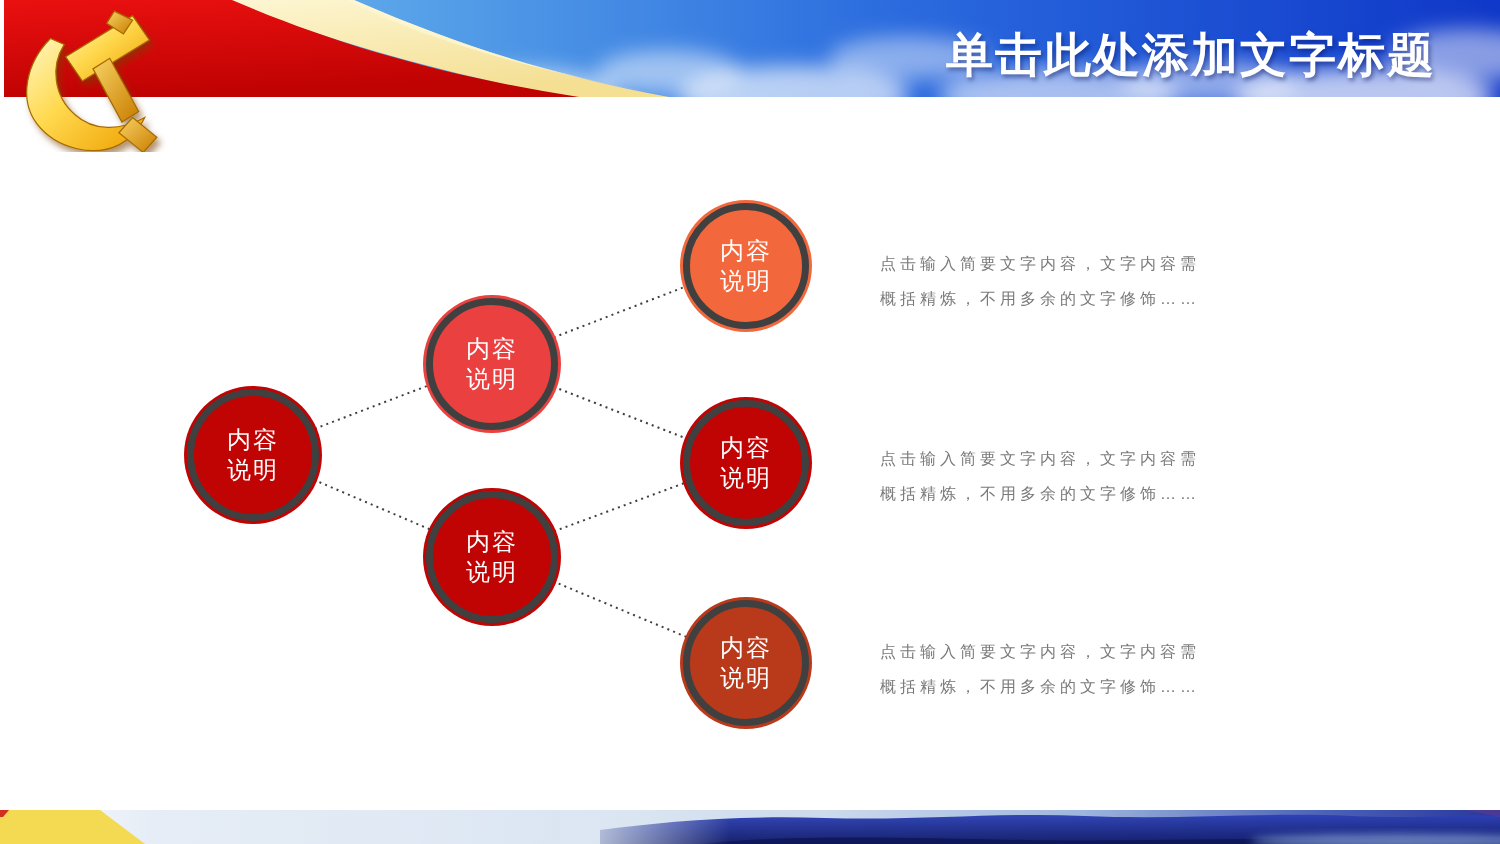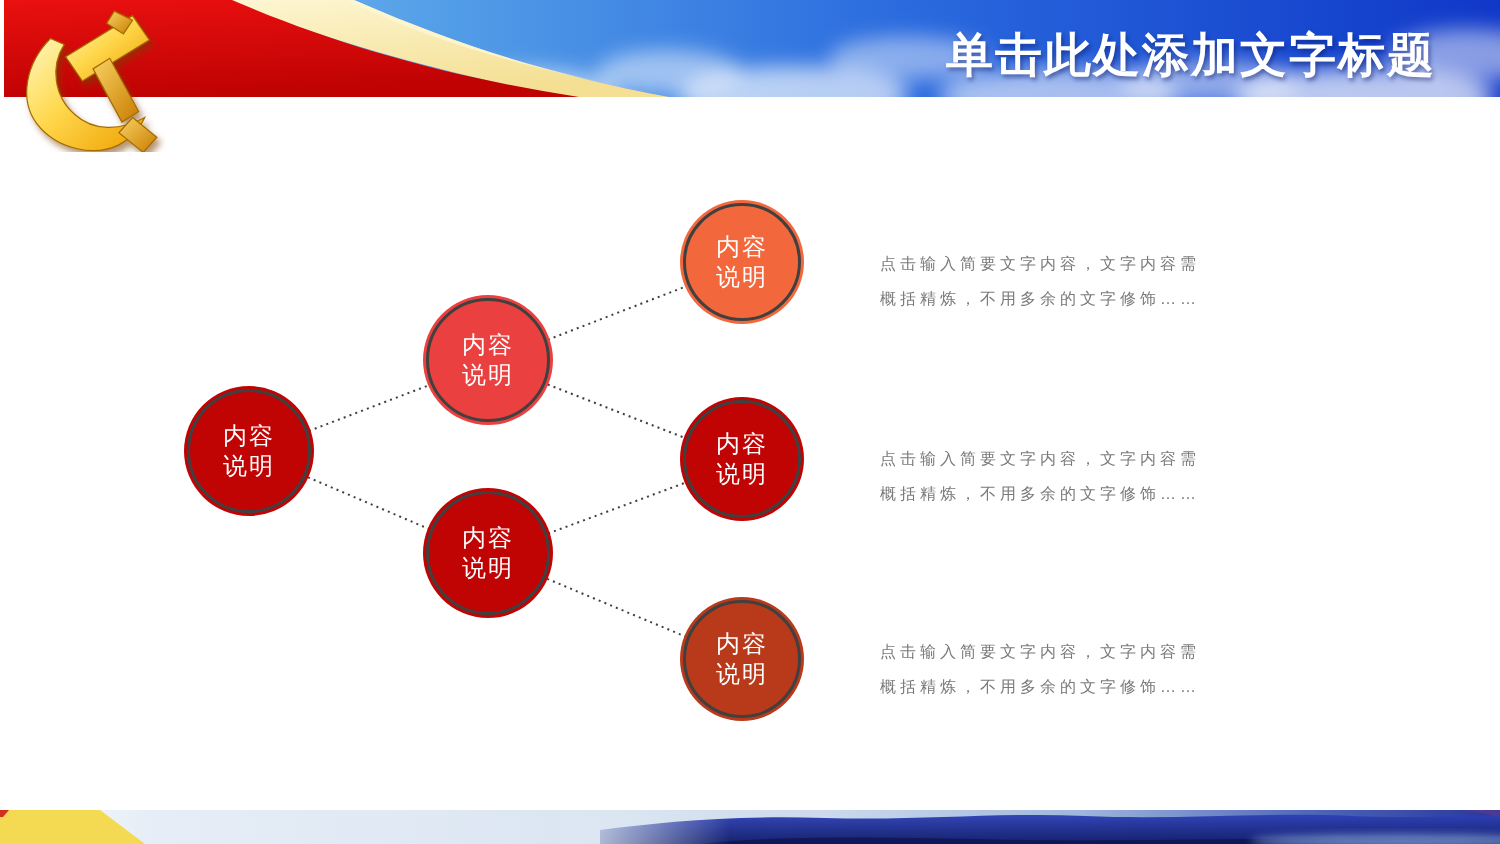--- a/index.html
+++ b/index.html
@@ -9,21 +9,21 @@
   
   .header{position:absolute;left:4px;top:0;width:1500px;height:100px;}
   .header svg{display:block;}
   .slide-title{position:absolute;top:24px;right:68px;
     font-size:47px;font-weight:bold;color:#ffffff;letter-spacing:2px;
     text-shadow:2px 3px 4px rgba(8,20,90,.45);white-space:nowrap;}
   .emblem{position:absolute;left:14px;top:4px;width:152px;height:148px;}
 
   
   .connector-layer{position:absolute;left:0;top:0;width:1500px;height:844px;z-index:1;}
-  .node{position:absolute;z-index:2;border:3px solid #404040;border-radius:50%;
+  .node{position:absolute;z-index:2;border:7px solid #404040;border-radius:50%;
     display:flex;flex-direction:column;align-items:center;justify-content:center;
     color:#ffffff;font-size:24px;line-height:30px;letter-spacing:2px;text-align:center;
     cursor:default;}
   .sz-big{width:118px;height:118px;}
   .sz-small{width:112px;height:112px;}
   .pos-a{left:187px;top:389px;}
   .pos-b{left:426px;top:298px;}
   .pos-c{left:426px;top:491px;}
   .pos-d{left:683px;top:203px;}
   .pos-e{left:683px;top:400px;}

